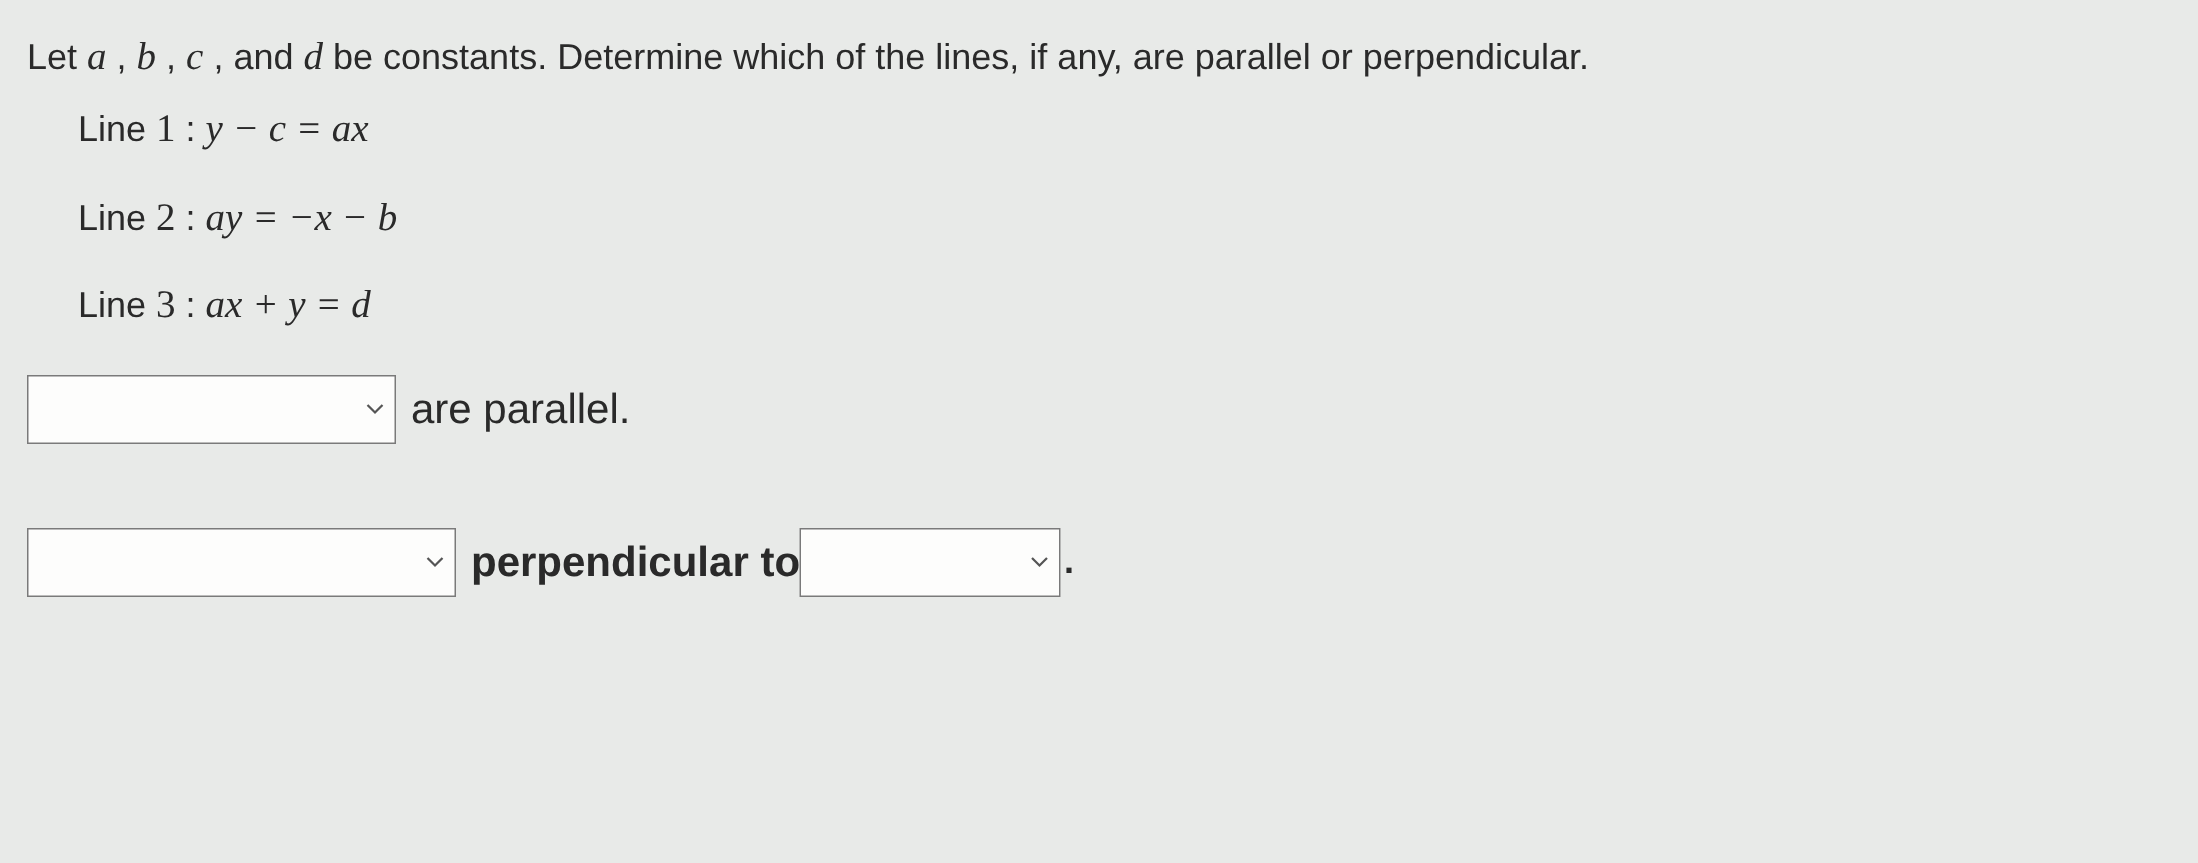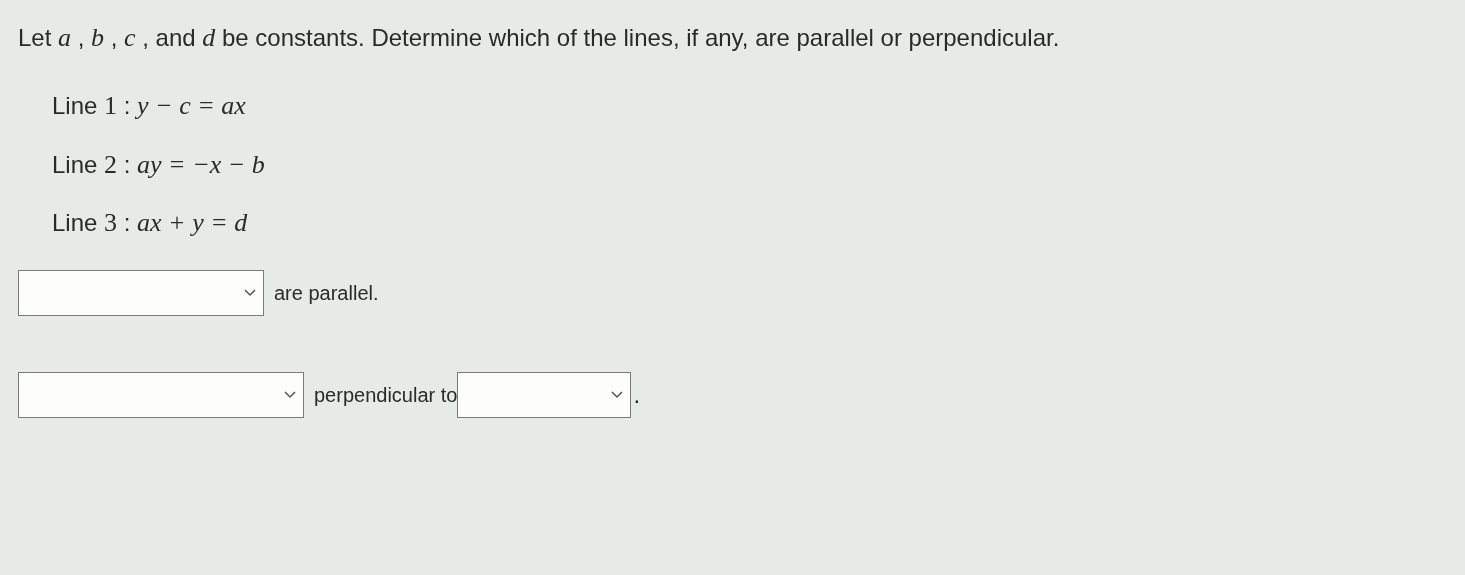--- a/index.html
+++ b/index.html
@@ -11,21 +11,21 @@
       width: 1465px;
       height: 575px;
       background: #e8eae8;
       font-family: Arial, Helvetica, sans-serif;
       color: #2a2a2a;
       padding: 20px 18px;
       font-size: 24px;
       line-height: 1.4;
     }
     .question-intro {
-      margin-bottom: 32px;
+      margin-bottom: 12px;
     }
     .question-intro .italic {
       font-style: italic;
       font-family: 'Times New Roman', Times, serif;
       font-size: 26px;
     }
     .line-eq {
       margin-bottom: 22px;
       font-size: 24px;
       margin-left: 34px;
@@ -41,20 +41,21 @@
     .upright {
       font-style: normal;
     }
     .answer-row {
       display: flex;
       align-items: center;
       margin-top: 28px;
     }
     .answer-row.second {
       margin-top: 56px;
+      font-weight: bold;
     }
     .select-box {
       position: relative;
       background: #fdfdfc;
       border: 1px solid #7a7a7a;
       height: 46px;
       display: flex;
       align-items: center;
       justify-content: flex-end;
       padding-right: 6px;
@@ -75,21 +76,21 @@
       display: flex;
       align-items: center;
       justify-content: center;
     }
     .chevron svg {
       width: 12px;
       height: 8px;
     }
     .after-text {
       margin-left: 10px;
-      font-size: 20px;
+      font-size: 28px;
     }
     .period {
       margin-left: 2px;
       font-size: 24px;
     }
   </style>
 </head>
 <body>
 
 <div class="question-intro">

